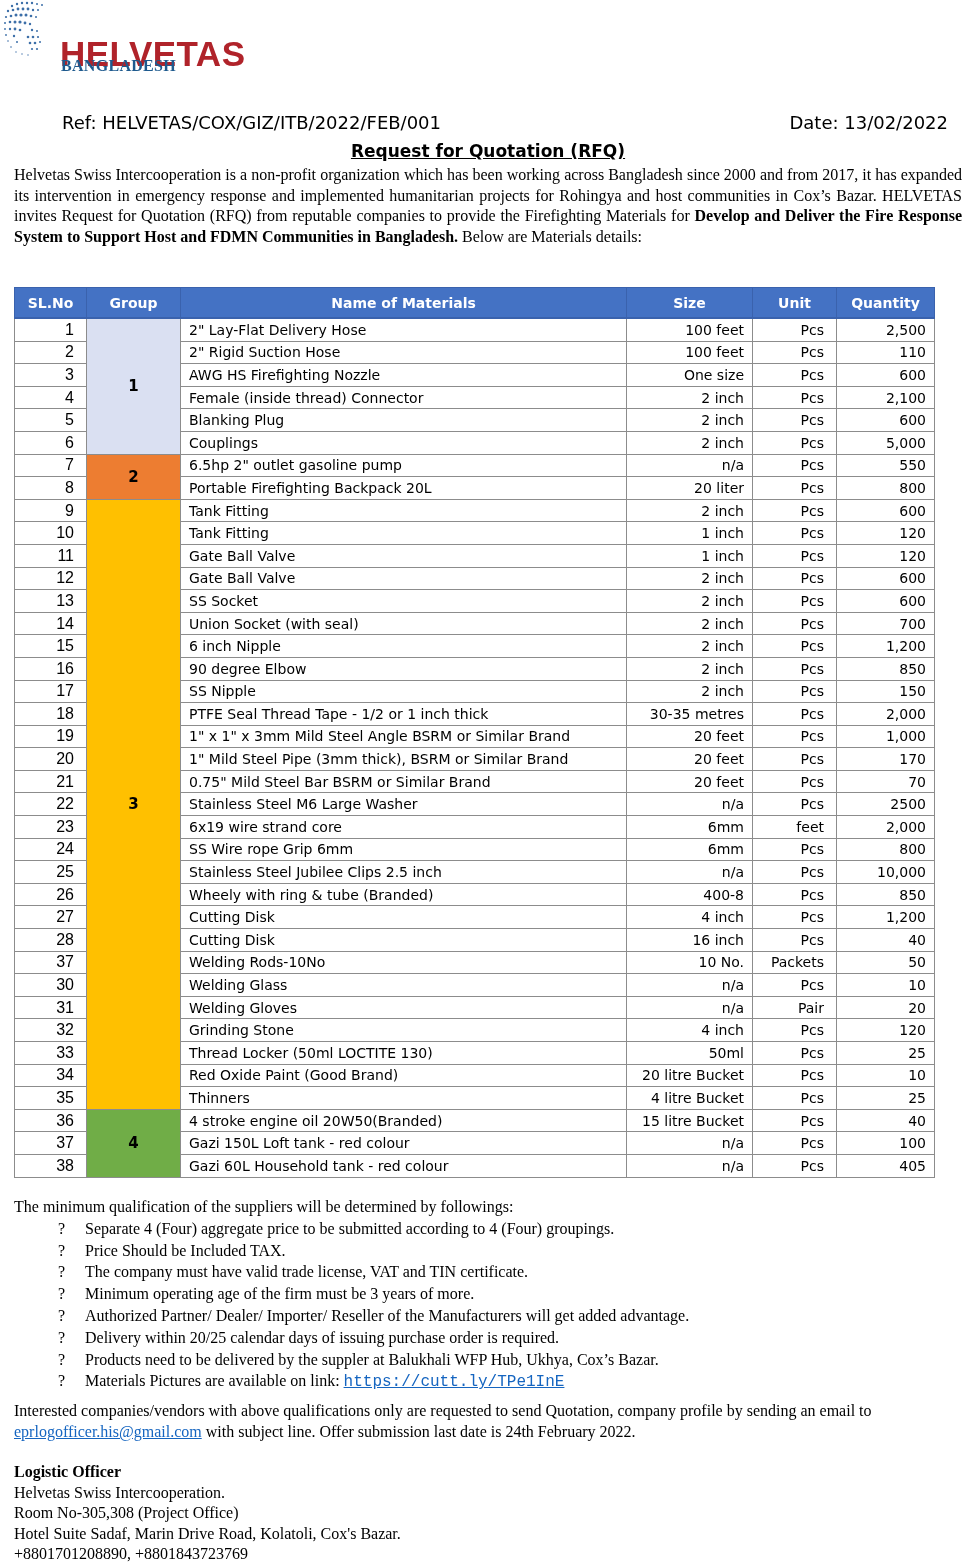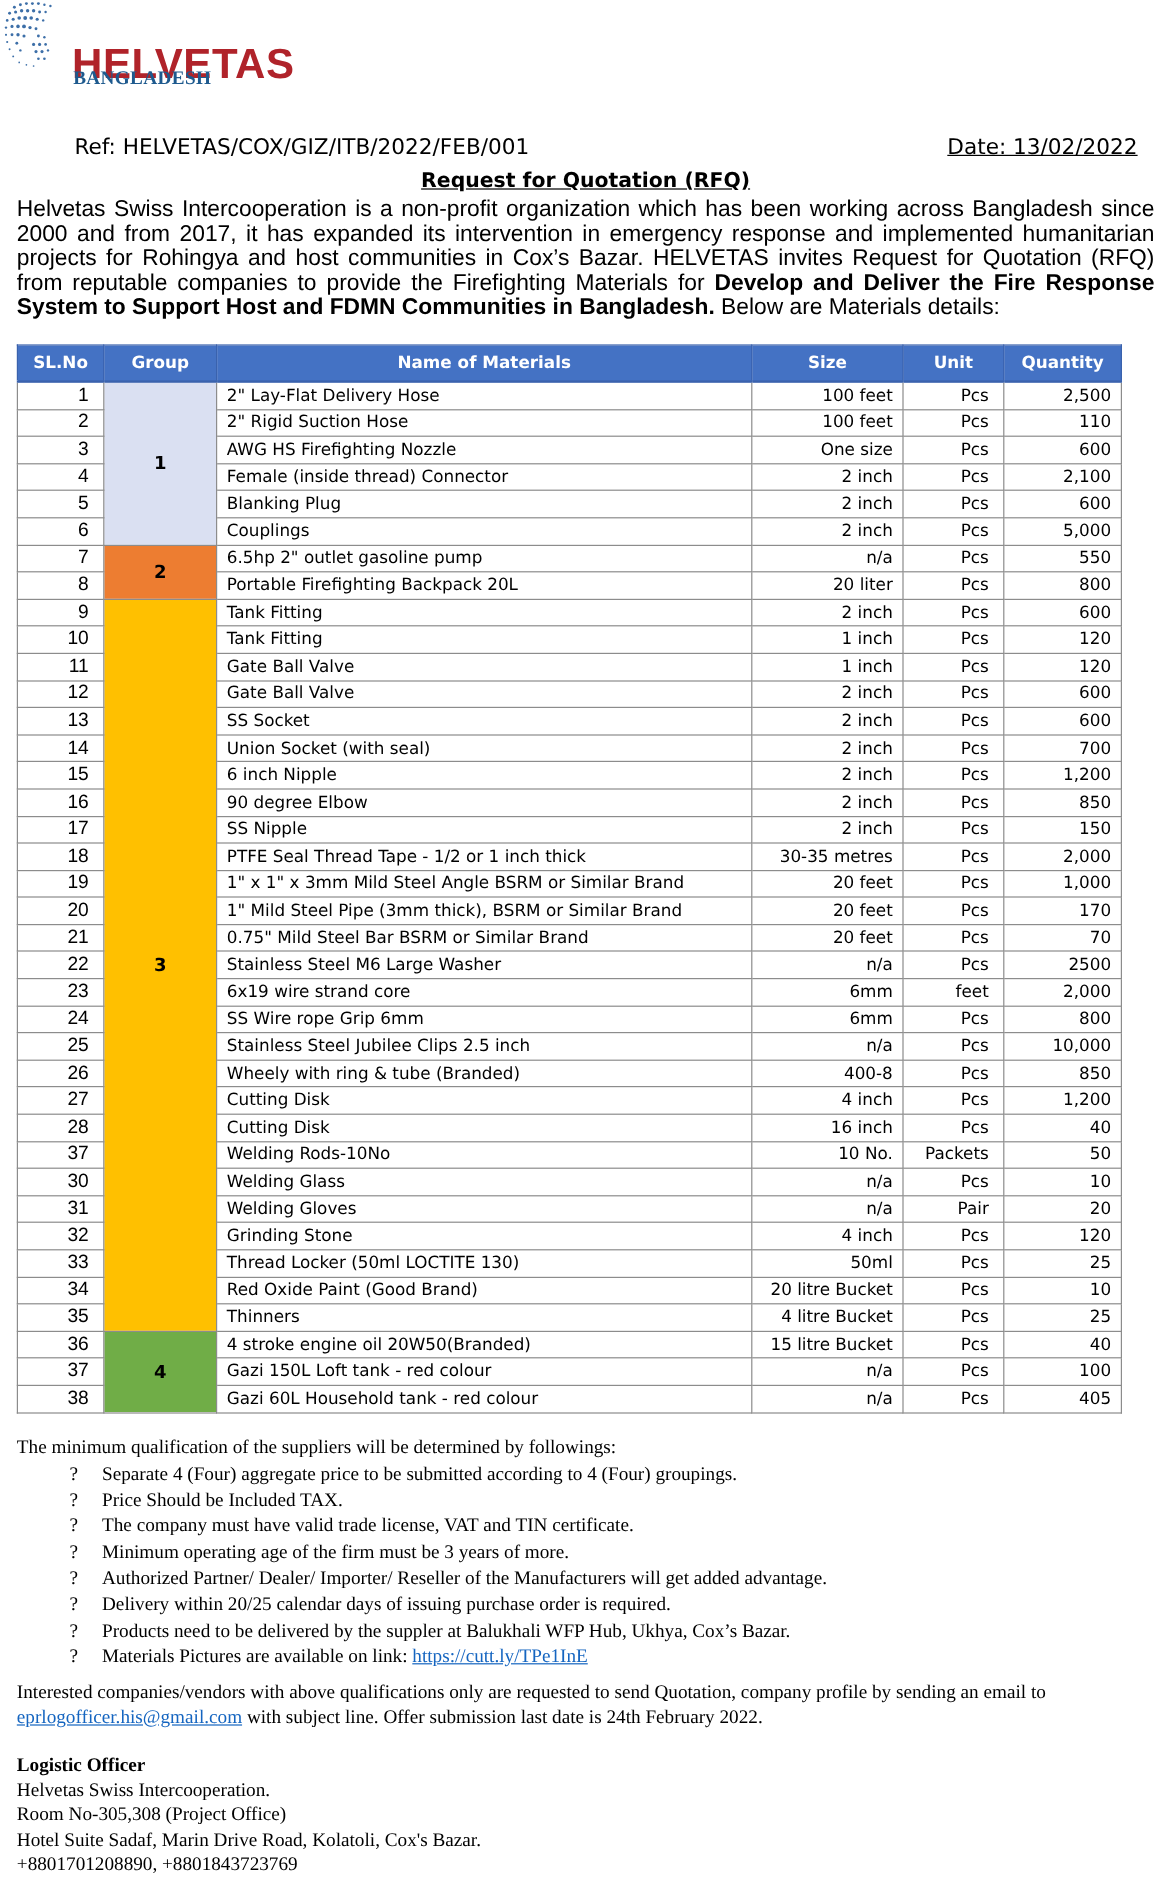--- a/index.html
+++ b/index.html
@@ -3,39 +3,39 @@
 <meta charset="utf-8">
 <style>
   html, body { margin: 0; padding: 0; background: #ffffff; }
   body { width: 966px; height: 1567px; position: relative; overflow: hidden; color: #000; }
   .logo { position: absolute; left: 0; top: 0; width: 260px; height: 70px; }
   .logo .globe { position: absolute; left: 2px; top: 0; width: 56px; height: 60px; }
   .logo .brand { position: absolute; left: 60px; top: 7px; font-family: "Liberation Sans", sans-serif; font-weight: bold; font-size: 35px; color: #b0232a; letter-spacing: 0.5px; line-height: 1; margin-top: 29px; }
   .logo .sub { position: absolute; left: 61px; top: 58px; font-family: Liberation Serif, serif; font-weight: bold; font-size: 16px; color: #1e5a8e; letter-spacing: 0.3px; line-height: 1; }
 
   .ref { position: absolute; left: 14px; top: 111px; font-family: "DejaVu Sans", sans-serif; font-size: 18px; line-height: 24px; margin-left: 48px; }
-  .date { position: absolute; right: 18px; top: 111px; font-family: "DejaVu Sans", sans-serif; font-size: 18px; line-height: 24px; text-decoration: underline; }
+  .date { position: absolute; right: 18px; top: 111px; font-family: "DejaVu Sans", sans-serif; font-size: 18px; line-height: 24px; }
   .title { position: absolute; left: 0; width: 976px; top: 139px; text-align: center; font-family: "DejaVu Sans", sans-serif; font-size: 17px; font-weight: bold; text-decoration: underline; line-height: 24px; }
 
-  .intro { position: absolute; left: 14px; width: 948px; top: 165px; font-family: Liberation Sans, sans-serif; font-size: 19px; line-height: 20.5px; text-align: justify; }
+  .intro { position: absolute; left: 14px; width: 948px; top: 165px; font-family: Liberation Serif, serif; font-size: 16px; line-height: 20.5px; text-align: justify; }
 
   table.mat { position: absolute; left: 14px; top: 287px; width: 920px; border-collapse: collapse; font-family: "DejaVu Sans", sans-serif; font-size: 14px; table-layout: fixed; }
   table.mat th { background: #4472c4; color: #fff; font-weight: bold; height: 29px; border: 1px solid #3a62ad; border-bottom: 2px solid #3a62ad; font-size: 14px; padding: 0; }
   table.mat td { border: 1px solid #8c8c8c; height: 21.6px; padding: 0 8px; line-height: 20px; white-space: nowrap; overflow: hidden; }
   table.mat td.sl { text-align: right; font-size: 16px; padding-right: 12px; font-family: "Liberation Sans", sans-serif; }
   table.mat td.grp { text-align: center; font-weight: bold; font-size: 15px; padding: 0; }
   table.mat td.name { text-align: left; font-size: 14px; }
   table.mat td.size, table.mat td.unit, table.mat td.qty { text-align: right; }
   table.mat td.unit { padding-right: 12px; }
 
   .quals { position: absolute; left: 14px; top: 1196px; width: 940px; font-family: "Liberation Serif", serif; font-size: 16px; line-height: 21.8px; }
   .quals ul { list-style: none; margin: 0; padding: 0; }
   .quals li { position: relative; padding-left: 71px; }
   .quals li .bullet { position: absolute; left: 44px; }
-  .quals a { color: #1565c0; text-decoration: underline; font-family: Liberation Serif, serif; font-size: 16px; text-align: center; }
+  .quals a { color: #1565c0; text-decoration: underline; font-family: Liberation Mono, monospace; font-size: 16px; text-align: center; }
 
   .closing { position: absolute; left: 14px; top: 1401px; width: 940px; font-family: "Liberation Serif", serif; font-size: 16px; line-height: 20.5px; }
   .closing a { color: #1565c0; text-decoration: underline; }
 
   .sig { position: absolute; left: 14px; top: 1462px; font-family: "Liberation Serif", serif; font-size: 16px; line-height: 20.5px; }
   .sig .role { font-weight: bold; }
 </style>
 </head>
 <body>
 

